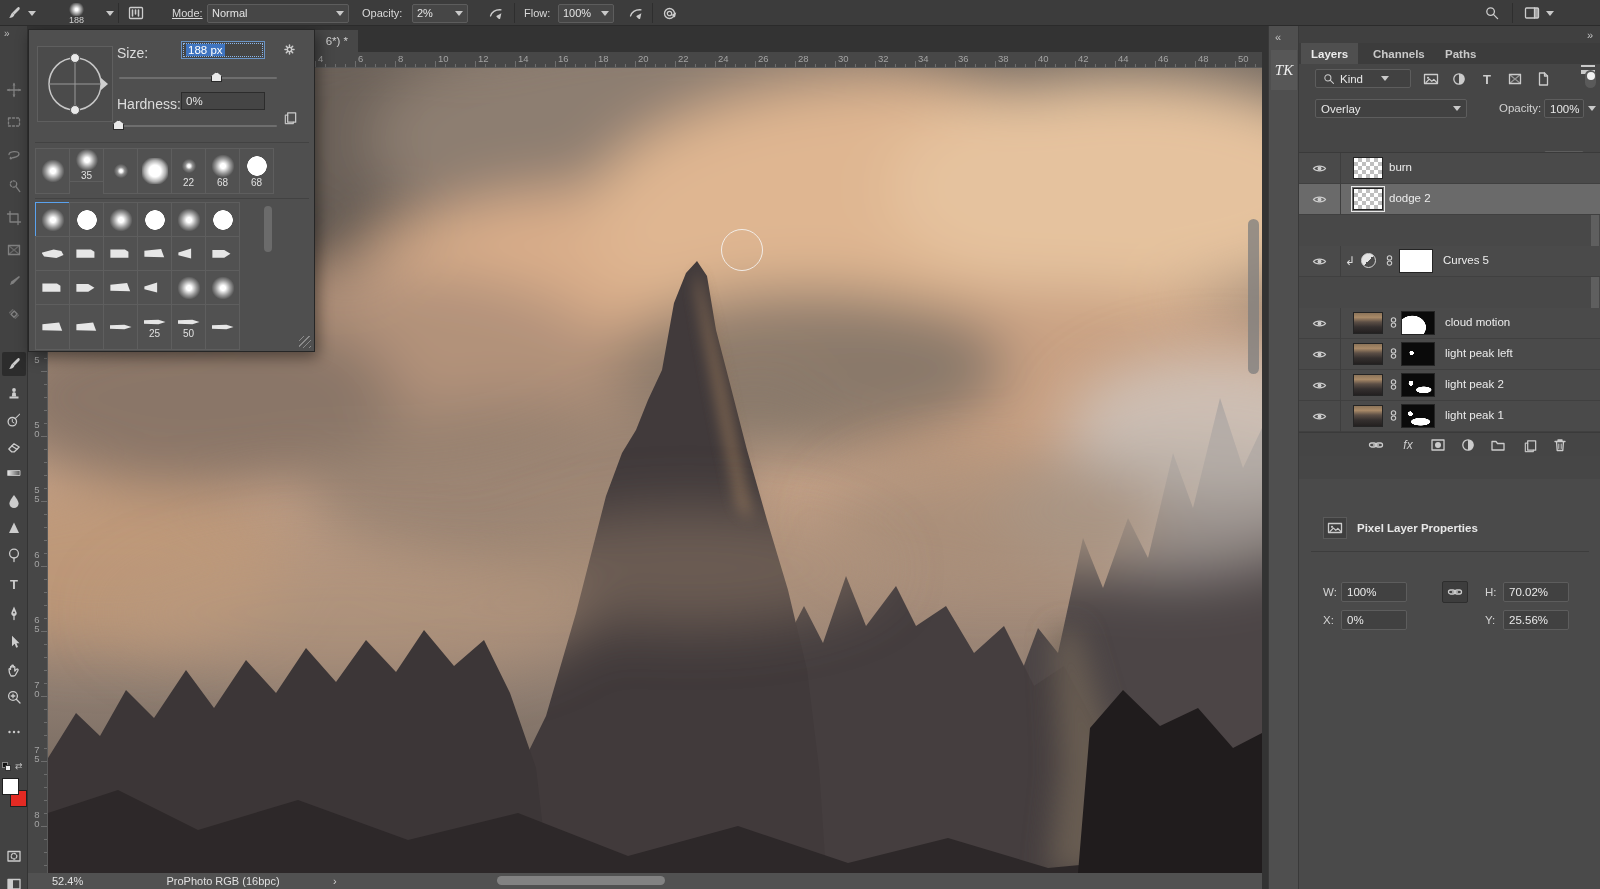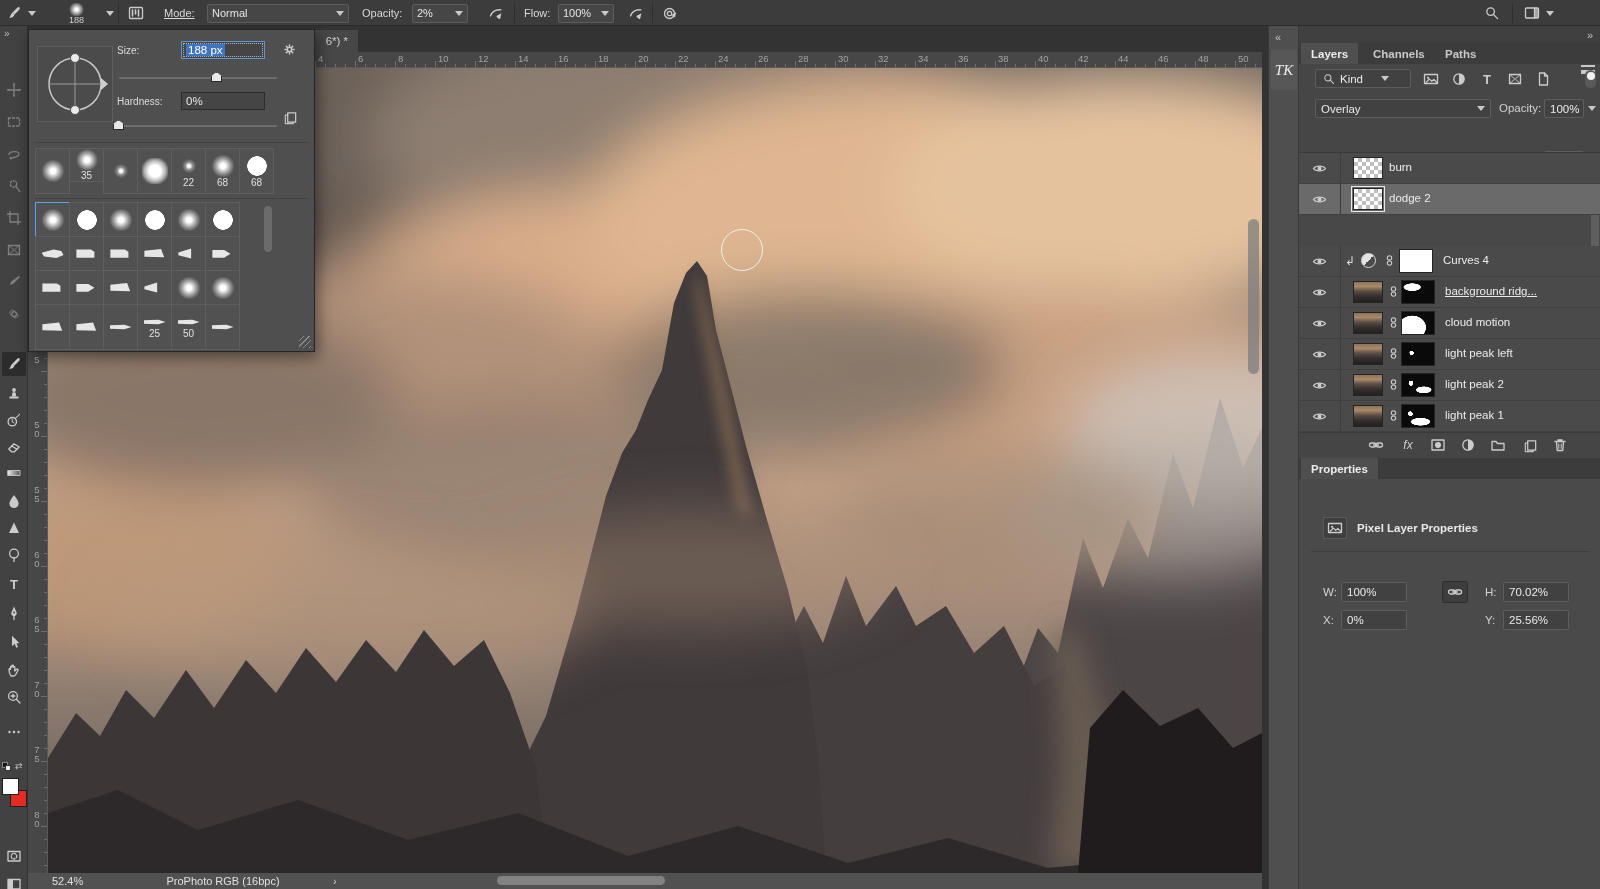--- a/index.html
+++ b/index.html
@@ -46,21 +46,21 @@
   .rl-label { position:absolute; left:3px; font-size:9.5px; color:#a3a3a3; line-height:9px; width:12px; text-align:center; }
   .rl-tick { position:absolute; right:0; height:1px; background:#6d6d6d; }
   #image-area { position:absolute; left:20px; top:16px; width:1214px; height:805px; }
   #brush-cursor { position:absolute; left:673px; top:161px; width:42px; height:42px; border:1.5px solid rgba(246,246,246,.85); border-radius:50%; }
   #v-scroll { position:absolute; left:1220px; top:167px; width:11px; height:155px; background:#7e7e7e; border-radius:6px; opacity:.75; }
 
   
   #brush-popup { left:28px; top:29px; width:287px; height:323px; background:#4f4f4f; border:1px solid #262626;
     box-shadow:3px 5px 14px rgba(0,0,0,.45); z-index:30; }
   #angle-box { position:absolute; left:8px; top:16px; width:76px; height:76px; border:1px solid #5f5f5f; background:#4b4b4b; }
-  .bp-label { position:absolute; color:#dcdcdc; font-size:10px; }
+  .bp-label { position:absolute; color:#dcdcdc; font-size:14px; }
   .bp-field { position:absolute; height:18px; background:#454545; border:1px solid #2c2c2c; color:#e6e6e6;
     display:flex; align-items:center; padding:0 4px; font-size:11.5px; }
   .bp-field.focus { outline:1px dotted #8cb6e8; outline-offset:-3px; border-color:#6a93c4; }
   .hl { background:#3f74c0; color:#fff; padding:0 2px; }
   .slider { position:absolute; height:2px; background:#6e6e6e; border-radius:1px; }
   .sl-thumb { position:absolute; width:11px; height:10px; background:#e9e9e9; border:1px solid #2a2a2a;
     clip-path:polygon(50% 0,100% 42%,100% 100%,0 100%,0 42%); }
   #preset-row, #brush-grid { position:absolute; left:6px; }
   .pcell { position:absolute; background:#515151; border:1px solid #5e5e5e; display:flex; align-items:center; justify-content:center; flex-direction:column; }
   .pcell .lbl { font-size:10px; color:#e0e0e0; line-height:10px; }
@@ -156,21 +156,21 @@
     </div>
   <div class="vsep" style="left:118px;"></div>
   <div class="opt" style="left:128px;">
       <span>
         <svg width="16" height="16" viewBox="0 0 16 16" fill="none" stroke="#cccccc" stroke-width="1.3" stroke-linecap="round" stroke-linejoin="round">
           <rect x="1.5" y="2.5" width="13" height="11" rx="1"></rect>
           <path d="M4.5 5v6 M7.5 5v4 M10.5 5v6" stroke-width="1.6"></path>
         </svg>
       </span>
     </div>
-  <div class="opt" style="left:164px;text-decoration:underline;">Mode:</div>
+  <div class="opt" style="left:172px;text-decoration:underline;">Mode:</div>
   <div class="opt" style="left:207px;">
       <div class="dropbox" style="width:142px; justify-content:space-between;">
         <span>Normal</span>
         <span class="caret"></span>
       </div>
     </div>
   <div class="opt" style="left:362px;">Opacity:</div>
   <div class="opt" style="left:412px;">
       <div class="dropbox" style="width:56px; justify-content:space-between;">
         <span>2%</span>
@@ -851,21 +851,21 @@
             <path d="M9.5 2v3h3"></path>
           </svg>
         </span>
       </div>
     <div id="filter-pill" style="top:4px;">
         <div class="knob"></div>
       </div>
   </div>
 
   <div style="position:absolute; left:0; top:70px; width:302px; height:27px;">
-    <div class="dk-box" style="left:16px; top:3px; width:176px; justify-content:space-between;">
+    <div class="dk-box" style="left:16px; top:3px; width:152px; justify-content:space-between;">
       <span>Overlay</span>
       <span class="caret"></span>
     </div>
     <div class="dk-label" style="left:200px; top:6px;">Opacity:</div>
     <div class="dk-box" style="left:245px; top:3px; width:40px;">
         <span>100%</span>
       </div>
     <div class="dk-caretbox" style="left:285px; top:3px;">
         <span class="caret" style="margin:0;"></span>
       </div>
@@ -954,104 +954,87 @@
         </div>
         <div class="clip-arrow">↳</div>
         <div class="adj-icon"></div>
         <span style="position: absolute; left: 84px; top: 8px;">
           <svg width="13" height="13" viewBox="0 0 16 16" fill="none" stroke="#cccccc" stroke-width="1.3" stroke-linecap="round" stroke-linejoin="round">
             <circle cx="8" cy="4.8" r="2.7"></circle>
             <circle cx="8" cy="11.2" r="2.7"></circle>
           </svg>
         </span>
         <div class="l-mask" style="left: 100px; background: rgb(255, 255, 255);"></div>
-        <div class="l-name" style="left: 144px;">Curves 4</div>
-      </div>
-      <div class="layer-row" style="top: 124px;">
+        <div class="l-name" style="left: 144px;">Curves 5</div>
+      </div>
+      <div class="layer-row" style="top: 155px;">
         <div class="eye-col">
           <svg width="15" height="15" viewBox="0 0 16 16" fill="none" stroke="#cccccc" stroke-width="1.3" stroke-linecap="round" stroke-linejoin="round">
             <path d="M1.5 8C4 4.6 12 4.6 14.5 8 12 11.4 4 11.4 1.5 8Z"></path>
             <circle cx="8" cy="8" r="2.1" fill="#ccc" stroke="none"></circle>
           </svg>
         </div>
         <div class="l-thumb photo" style="left: 54px;"></div>
         <span style="position: absolute; left: 88px; top: 8px;">
           <svg width="13" height="13" viewBox="0 0 16 16" fill="none" stroke="#cccccc" stroke-width="1.3" stroke-linecap="round" stroke-linejoin="round">
             <circle cx="8" cy="4.8" r="2.7"></circle>
             <circle cx="8" cy="11.2" r="2.7"></circle>
           </svg>
         </span>
-        <div class="l-mask" style="left: 102px; background: radial-gradient(9px 4px at 32% 28%, rgb(255, 255, 255) 90%, transparent 100%), rgb(10, 10, 10);"></div>
-        <div class="l-name rename" style="left: 146px;">background ridg...</div>
-      </div>
-      <div class="layer-row" style="top: 155px;">
+        <div class="l-mask" style="left: 102px; background: radial-gradient(14px 12px at 32% 70%, rgb(255, 255, 255) 96%, transparent 100%), rgb(10, 10, 10);"></div>
+        <div class="l-name" style="left: 146px;">cloud motion</div>
+      </div>
+      <div class="layer-row" style="top: 186px;">
         <div class="eye-col">
           <svg width="15" height="15" viewBox="0 0 16 16" fill="none" stroke="#cccccc" stroke-width="1.3" stroke-linecap="round" stroke-linejoin="round">
             <path d="M1.5 8C4 4.6 12 4.6 14.5 8 12 11.4 4 11.4 1.5 8Z"></path>
             <circle cx="8" cy="8" r="2.1" fill="#ccc" stroke="none"></circle>
           </svg>
         </div>
         <div class="l-thumb photo" style="left: 54px;"></div>
         <span style="position: absolute; left: 88px; top: 8px;">
           <svg width="13" height="13" viewBox="0 0 16 16" fill="none" stroke="#cccccc" stroke-width="1.3" stroke-linecap="round" stroke-linejoin="round">
             <circle cx="8" cy="4.8" r="2.7"></circle>
             <circle cx="8" cy="11.2" r="2.7"></circle>
           </svg>
         </span>
-        <div class="l-mask" style="left: 102px; background: radial-gradient(14px 12px at 32% 70%, rgb(255, 255, 255) 96%, transparent 100%), rgb(10, 10, 10);"></div>
-        <div class="l-name" style="left: 146px;">cloud motion</div>
-      </div>
-      <div class="layer-row" style="top: 186px;">
+        <div class="l-mask" style="left: 102px; background: radial-gradient(2.2px at 30% 45%, rgb(255, 255, 255) 95%, transparent 100%), rgb(10, 10, 10);"></div>
+        <div class="l-name" style="left: 146px;">light peak left</div>
+      </div>
+      <div class="layer-row" style="top: 217px;">
         <div class="eye-col">
           <svg width="15" height="15" viewBox="0 0 16 16" fill="none" stroke="#cccccc" stroke-width="1.3" stroke-linecap="round" stroke-linejoin="round">
             <path d="M1.5 8C4 4.6 12 4.6 14.5 8 12 11.4 4 11.4 1.5 8Z"></path>
             <circle cx="8" cy="8" r="2.1" fill="#ccc" stroke="none"></circle>
           </svg>
         </div>
         <div class="l-thumb photo" style="left: 54px;"></div>
         <span style="position: absolute; left: 88px; top: 8px;">
           <svg width="13" height="13" viewBox="0 0 16 16" fill="none" stroke="#cccccc" stroke-width="1.3" stroke-linecap="round" stroke-linejoin="round">
             <circle cx="8" cy="4.8" r="2.7"></circle>
             <circle cx="8" cy="11.2" r="2.7"></circle>
           </svg>
         </span>
-        <div class="l-mask" style="left: 102px; background: radial-gradient(2.2px at 30% 45%, rgb(255, 255, 255) 95%, transparent 100%), rgb(10, 10, 10);"></div>
-        <div class="l-name" style="left: 146px;">light peak left</div>
-      </div>
-      <div class="layer-row" style="top: 217px;">
+        <div class="l-mask" style="left: 102px; background: radial-gradient(2.5px at 28% 42%, rgb(255, 255, 255) 95%, transparent 100%), radial-gradient(8px 3.5px at 68% 72%, rgb(255, 255, 255) 92%, transparent 100%), rgb(10, 10, 10);"></div>
+        <div class="l-name" style="left: 146px;">light peak 2</div>
+      </div>
+      <div class="layer-row" style="top: 248px;">
         <div class="eye-col">
           <svg width="15" height="15" viewBox="0 0 16 16" fill="none" stroke="#cccccc" stroke-width="1.3" stroke-linecap="round" stroke-linejoin="round">
             <path d="M1.5 8C4 4.6 12 4.6 14.5 8 12 11.4 4 11.4 1.5 8Z"></path>
             <circle cx="8" cy="8" r="2.1" fill="#ccc" stroke="none"></circle>
           </svg>
         </div>
         <div class="l-thumb photo" style="left: 54px;"></div>
         <span style="position: absolute; left: 88px; top: 8px;">
           <svg width="13" height="13" viewBox="0 0 16 16" fill="none" stroke="#cccccc" stroke-width="1.3" stroke-linecap="round" stroke-linejoin="round">
             <circle cx="8" cy="4.8" r="2.7"></circle>
             <circle cx="8" cy="11.2" r="2.7"></circle>
           </svg>
         </span>
-        <div class="l-mask" style="left: 102px; background: radial-gradient(2.5px at 28% 42%, rgb(255, 255, 255) 95%, transparent 100%), radial-gradient(8px 3.5px at 68% 72%, rgb(255, 255, 255) 92%, transparent 100%), rgb(10, 10, 10);"></div>
-        <div class="l-name" style="left: 146px;">light peak 2</div>
-      </div>
-      <div class="layer-row" style="top: 248px;">
-        <div class="eye-col">
-          <svg width="15" height="15" viewBox="0 0 16 16" fill="none" stroke="#cccccc" stroke-width="1.3" stroke-linecap="round" stroke-linejoin="round">
-            <path d="M1.5 8C4 4.6 12 4.6 14.5 8 12 11.4 4 11.4 1.5 8Z"></path>
-            <circle cx="8" cy="8" r="2.1" fill="#ccc" stroke="none"></circle>
-          </svg>
-        </div>
-        <div class="l-thumb photo" style="left: 54px;"></div>
-        <span style="position: absolute; left: 88px; top: 8px;">
-          <svg width="13" height="13" viewBox="0 0 16 16" fill="none" stroke="#cccccc" stroke-width="1.3" stroke-linecap="round" stroke-linejoin="round">
-            <circle cx="8" cy="4.8" r="2.7"></circle>
-            <circle cx="8" cy="11.2" r="2.7"></circle>
-          </svg>
-        </span>
         <div class="l-mask" style="left: 102px; background: radial-gradient(2.5px at 26% 40%, rgb(255, 255, 255) 95%, transparent 100%), radial-gradient(10px 4px at 58% 76%, rgb(255, 255, 255) 92%, transparent 100%), rgb(10, 10, 10);"></div>
         <div class="l-name" style="left: 146px;">light peak 1</div>
       </div>
     </div>
 
   <div id="layers-bottom">
     <div class="bicon" style="left:68px;">
         <span>
           <svg width="16" height="16" viewBox="0 0 16 16" fill="none" stroke="#cccccc" stroke-width="1.3" stroke-linecap="round" stroke-linejoin="round">
             <rect x="1.5" y="6" width="6.5" height="4" rx="2"></rect>
@@ -1101,24 +1084,20 @@
     <div class="bicon" style="left:252px;">
         <span>
           <svg width="16" height="16" viewBox="0 0 16 16" fill="none" stroke="#cccccc" stroke-width="1.3" stroke-linecap="round" stroke-linejoin="round">
             <path d="M3 4.5h10M6 4.5V3h4v1.5M4.5 4.5l.7 9h5.6l.7-9"></path>
             <path d="M6.8 7v4.5M9.2 7v4.5" stroke-width="1"></path>
           </svg>
         </span>
       </div>
   </div>
 
-  <div class="ptab-bar" style="top:432px;">
-    <div class="ptab active" style="left:2px;">Properties</div>
-
-  </div>
   <div style="position:absolute; left:0; top:453px; width:302px; height:436px; background:#4a4a4a;">
     <div id="props-icon-box">
         <span>
           <svg width="16" height="16" viewBox="0 0 16 16" fill="none" stroke="#cccccc" stroke-width="1.3" stroke-linecap="round" stroke-linejoin="round">
             <rect x="1.5" y="3.5" width="13" height="9"></rect>
             <circle cx="5" cy="6.8" r="1.1" fill="#ccc" stroke="none"></circle>
             <path d="M3 11.5 6.4 8l2.4 2.4 2-2 3 3.1" stroke-width="1.1"></path>
           </svg>
         </span>
       </div>

